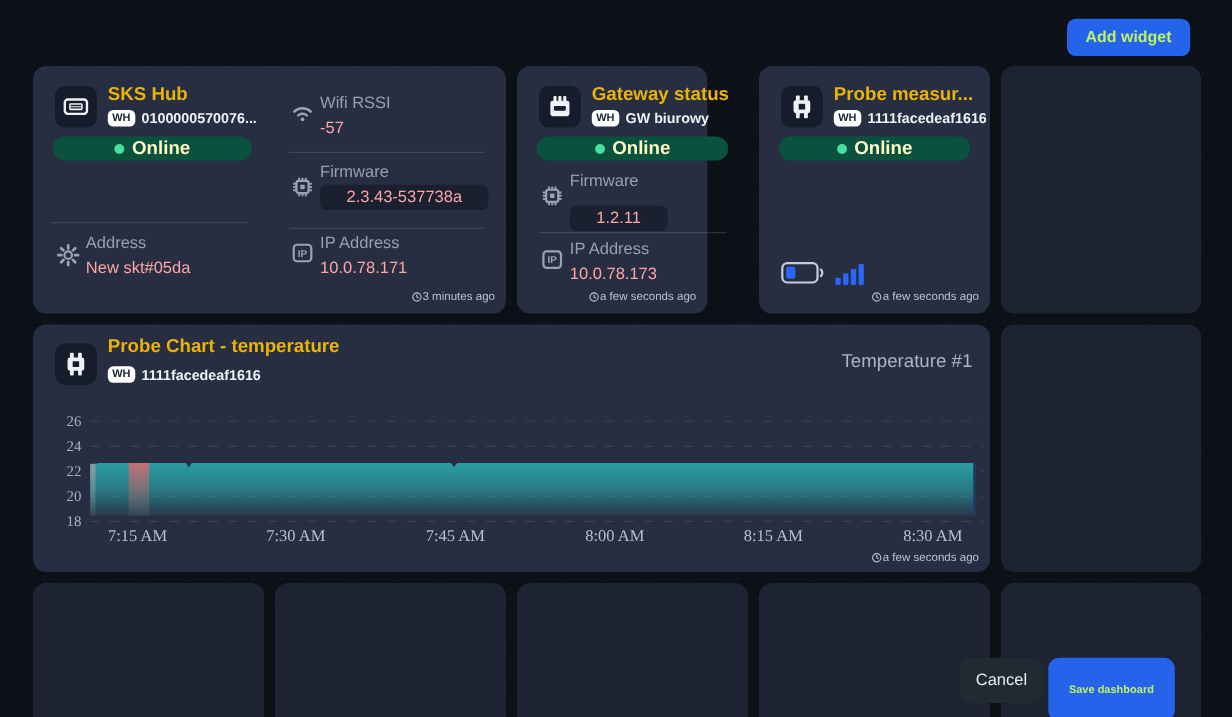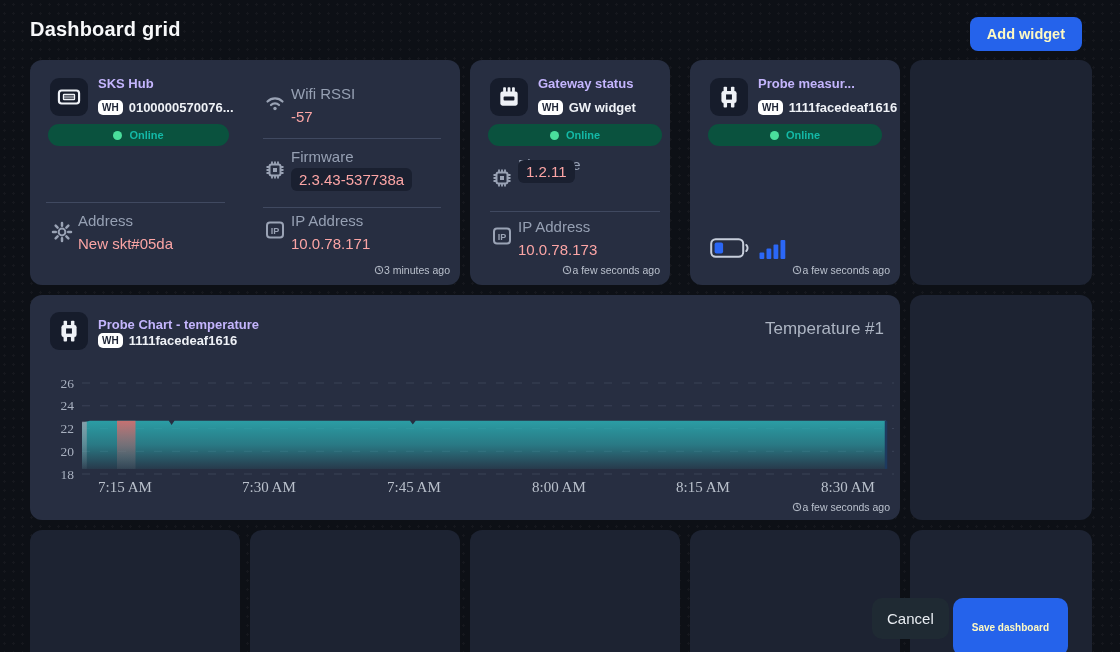--- a/index.html
+++ b/index.html
@@ -2,38 +2,38 @@
 <html><head>
 <meta charset="utf-8">
 <style>
   html,body{margin:0;padding:0;}
   body{font-family:"Liberation Sans",sans-serif;background:#0d1016;}
   .page{position:relative;width:1120px;height:652px;overflow:hidden;
         background-color:#0d1016;
         background-image:radial-gradient(rgba(255,255,255,0.035) 1px, transparent 1.2px);
         background-size:9px 9px;}
   .page-title{position:absolute;left:30px;top:18px;font-size:20px;font-weight:700;color:#f7f8fa;letter-spacing:.2px;}
-  .btn-blue{position:absolute;background:#2563eb;color:#fef9c3;border:none;border-radius:8px;
+  .btn-blue{position:absolute;background:#2563eb;color:#bef264;border:none;border-radius:8px;
             font-family:inherit;font-size:14.5px;font-weight:600;cursor:pointer;}
   #add-widget{right:38px;top:17px;height:34px;padding:0 17px;}
   .card{position:absolute;background:#272e41;border-radius:12px;}
   .slot{position:absolute;background:#1d2332;border-radius:12px;}
   .icon-box{position:absolute;left:20px;top:18px;width:38px;height:38px;background:#161c2b;border-radius:9px;
             display:flex;align-items:center;justify-content:center;color:#eef1f6;}
-  .w-title{position:absolute;left:68px;top:16px;font-size:13px;font-weight:700;color:#c4b5fd;white-space:nowrap;}
+  .w-title{position:absolute;left:68px;top:16px;font-size:17px;font-weight:700;color:#eab308;white-space:nowrap;}
   .badge-row{position:absolute;left:68px;top:40px;display:flex;align-items:center;gap:6px;}
   .wh-badge{background:#ffffff;color:#1c2335;font-size:10px;font-weight:800;padding:2.5px 4px;border-radius:5px;line-height:1;}
   .serial{font-size:13px;font-weight:700;color:#eef1f6;white-space:nowrap;}
   .pill{position:absolute;top:64px;height:22px;border-radius:11px;background:#0a523e;
         display:flex;align-items:center;justify-content:center;gap:7px;}
   .pill .dot{width:9px;height:9px;border-radius:50%;background:#4ade9c;}
-  .pill .txt{font-size:11px;font-weight:600;color:#14b8a6;text-align:center;}
+  .pill .txt{font-size:17px;font-weight:600;color:#fef9c3;text-align:center;}
   .f-label{position:absolute;font-size:15px;color:#96a0b3;white-space:nowrap;}
   .f-value{position:absolute;font-size:15px;color:#fca5a5;white-space:nowrap;}
-  .vbox{background:#1a2030;border-radius:6px;padding:3px 8px;}
+  .vbox{background:#1a2030;border-radius:6px;padding:3px 24px;}
   .divider{position:absolute;height:1px;background:rgba(130,145,180,0.28);}
   .field-icon{position:absolute;color:#9aa3b5;display:flex;}
   .timestamp{position:absolute;right:10px;top:204px;display:flex;gap:0;align-items:center;
              color:#bac1cd;font-size:10.5px;white-space:nowrap;}
   .temp-row{position:absolute;left:0;right:0;top:103px;text-align:center;color:#eef1f6;}
   .temp-big{font-size:40px;font-weight:700;letter-spacing:.5px;}
   .temp-unit{font-size:19px;font-weight:500;position:relative;top:-2px;}
   .meters{position:absolute;left:20px;top:177px;display:flex;align-items:flex-end;gap:9px;}
   .series-label{position:absolute;right:16px;top:24px;font-size:17px;color:#adb5c3;}
   #chart-svg{position:absolute;left:0;top:0;}
@@ -42,21 +42,20 @@
   .footer-actions{position:absolute;top:598px;right:52px;display:flex;gap:4px;}
   #cancel-btn{background:#1f2a33;color:#e9edf2;border:none;border-radius:10px;height:41px;padding:0 15px;
               font-family:inherit;font-size:15px;font-weight:500;cursor:pointer;}
   #save-btn{position:static;height:58px;padding:0 19px;border-radius:10px;font-size:10px;font-weight:700;}
 </style>
 </head>
 <body>
 
 <div class="page">
 
-  <div class="page-title">Dashboard grid</div>
   <button class="btn-blue" id="add-widget">Add widget</button>
 
   <section class="card" style="left:30px;top:60px;width:430px;height:225px">
     <div class="icon-box">
       <svg width="26" height="26" viewBox="0 0 24 24">
           <rect x="2.7" y="6" width="18.6" height="12" rx="2.5" fill="none" stroke="currentColor" stroke-width="2"></rect>
           <rect x="6.3" y="9" width="11.4" height="6" rx="1.2" fill="currentColor"></rect>
           <line x1="7.5" y1="11" x2="16.5" y2="11" stroke="#161c2b" stroke-width="1.1"></line>
           <line x1="7.5" y1="13" x2="16.5" y2="13" stroke="#161c2b" stroke-width="1.1"></line>
         </svg>
@@ -114,49 +113,49 @@
 
     <div class="timestamp">
       <svg width="10" height="10" viewBox="0 0 24 24" fill="none" stroke="currentColor">
           <circle cx="12" cy="12" r="9" stroke-width="2.4"></circle>
           <path d="M12 7v5l3.5 2" stroke-width="2.4" stroke-linecap="round"></path>
         </svg>
       <span>3 minutes ago</span>
     </div>
   </section>
 
-  <section class="card" style="left:470px;top:60px;width:200px;height:225px">
+  <section class="card" style="left:470px;top:60px;width:173px;height:225px">
     <div class="icon-box">
       <svg width="26" height="26" viewBox="0 0 24 24" fill="currentColor">
           <rect x="6.6" y="3" width="2.6" height="4.5" rx="0.8"></rect>
           <rect x="10.7" y="3" width="2.6" height="4.5" rx="0.8"></rect>
           <rect x="14.8" y="3" width="2.6" height="4.5" rx="0.8"></rect>
           <rect x="4" y="7" width="16" height="13" rx="2"></rect>
           <rect x="7" y="11.5" width="10" height="3.8" rx="0.9" fill="#161c2b"></rect>
         </svg>
     </div>
     <div class="w-title">Gateway status</div>
     <div class="badge-row">
       <span class="wh-badge">WH</span>
-      <span class="serial">GW widget</span>
+      <span class="serial">GW biurowy</span>
     </div>
     <div class="pill" style="left:18px;width:174px">
       <span class="dot"></span>
       <span class="txt">Online</span>
     </div>
 
     <div class="field-icon" style="left:20px;top:106px">
       <svg width="24" height="24" viewBox="0 0 24 24" fill="none" stroke="currentColor">
           <rect x="6.5" y="6.5" width="11" height="11" rx="2" stroke-width="2"></rect>
           <rect x="10" y="10" width="4" height="4" fill="currentColor" stroke="none"></rect>
           <path d="M9 6.5V3.5M12 6.5V3.5M15 6.5V3.5M9 20.5v-3M12 20.5v-3M15 20.5v-3M6.5 9h-3M6.5 12h-3M6.5 15h-3M20.5 9h-3M20.5 12h-3M20.5 15h-3" stroke-width="1.8"></path>
         </svg>
     </div>
     <div class="f-label" style="left:48px;top:96px">Firmware</div>
-    <div class="f-value vbox" style="left:48px;top:100px">1.2.11</div>
+    <div class="f-value vbox" style="left:48px;top:127px">1.2.11</div>
     <div class="divider" style="left:20px;top:151px;width:170px"></div>
 
     <div class="field-icon" style="left:20px;top:164px">
       <svg width="24" height="24" viewBox="0 0 24 24" fill="none" stroke="currentColor">
           <rect x="4" y="4.5" width="16" height="15" rx="3" stroke-width="2"></rect>
           <text x="12" y="15.5" text-anchor="middle" font-size="9" font-weight="bold" fill="currentColor" stroke="none" font-family="Liberation Sans,sans-serif">IP</text>
         </svg>
     </div>
     <div class="f-label" style="left:48px;top:158px">IP Address</div>
     <div class="f-value" style="left:48px;top:181px">10.0.78.173</div>
@@ -221,21 +220,21 @@
     <div class="icon-box" style="top:17px">
       <svg width="26" height="26" viewBox="0 0 24 24" fill="currentColor">
           <rect x="7" y="2.5" width="3.2" height="4.6" rx="0.8"></rect>
           <rect x="13.8" y="2.5" width="3.2" height="4.6" rx="0.8"></rect>
           <rect x="5" y="6.5" width="14" height="11" rx="2"></rect>
           <rect x="7" y="17" width="3.2" height="4.6" rx="0.8"></rect>
           <rect x="13.8" y="17" width="3.2" height="4.6" rx="0.8"></rect>
           <rect x="9.3" y="9.6" width="5.4" height="4.8" fill="#161c2b"></rect>
         </svg>
     </div>
-    <div class="w-title" style="top:22px">Probe Chart - temperature</div>
+    <div class="w-title" style="top:10px">Probe Chart - temperature</div>
     <div class="badge-row" style="top:38px">
       <span class="wh-badge">WH</span>
       <span class="serial">1111facedeaf1616</span>
     </div>
     <div class="series-label">Temperature #1</div>
 
     <svg id="chart-svg" width="870" height="225" viewBox="0 0 870 225">
         <defs>
     <linearGradient id="gTeal" x1="0" y1="0" x2="0" y2="1">
       <stop offset="0" stop-color="#2ba7ad" stop-opacity="0.92"></stop>

